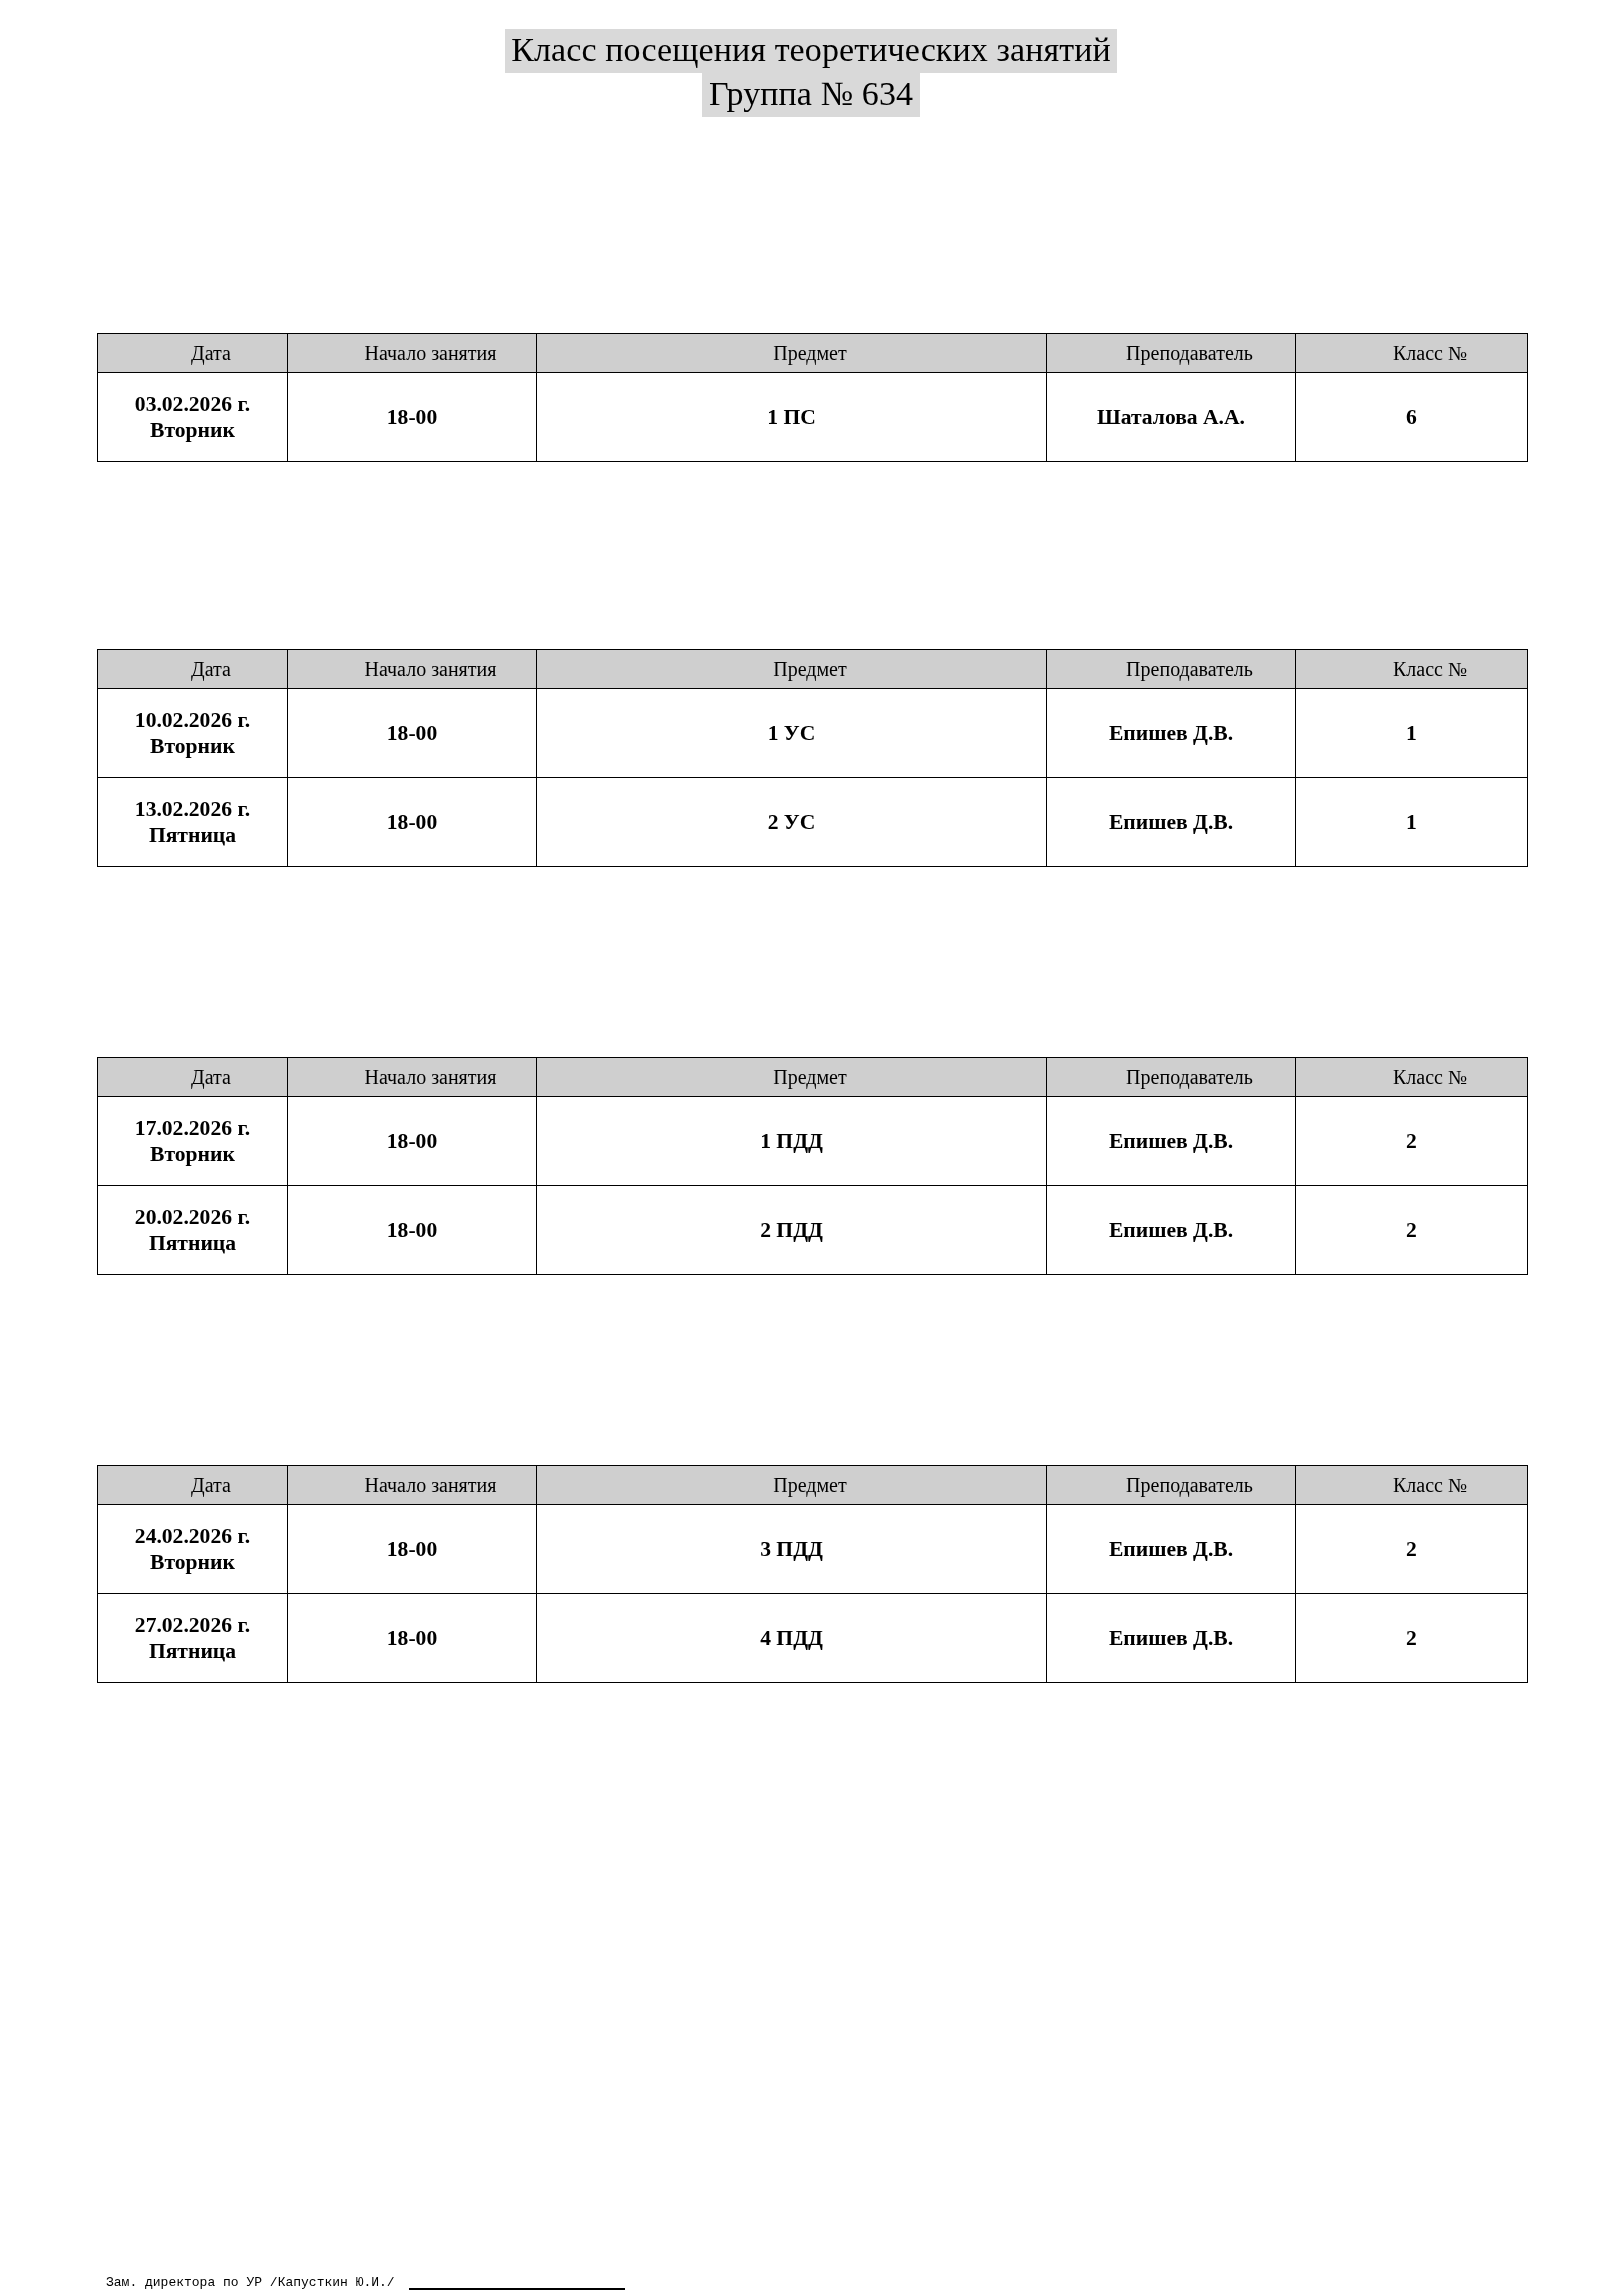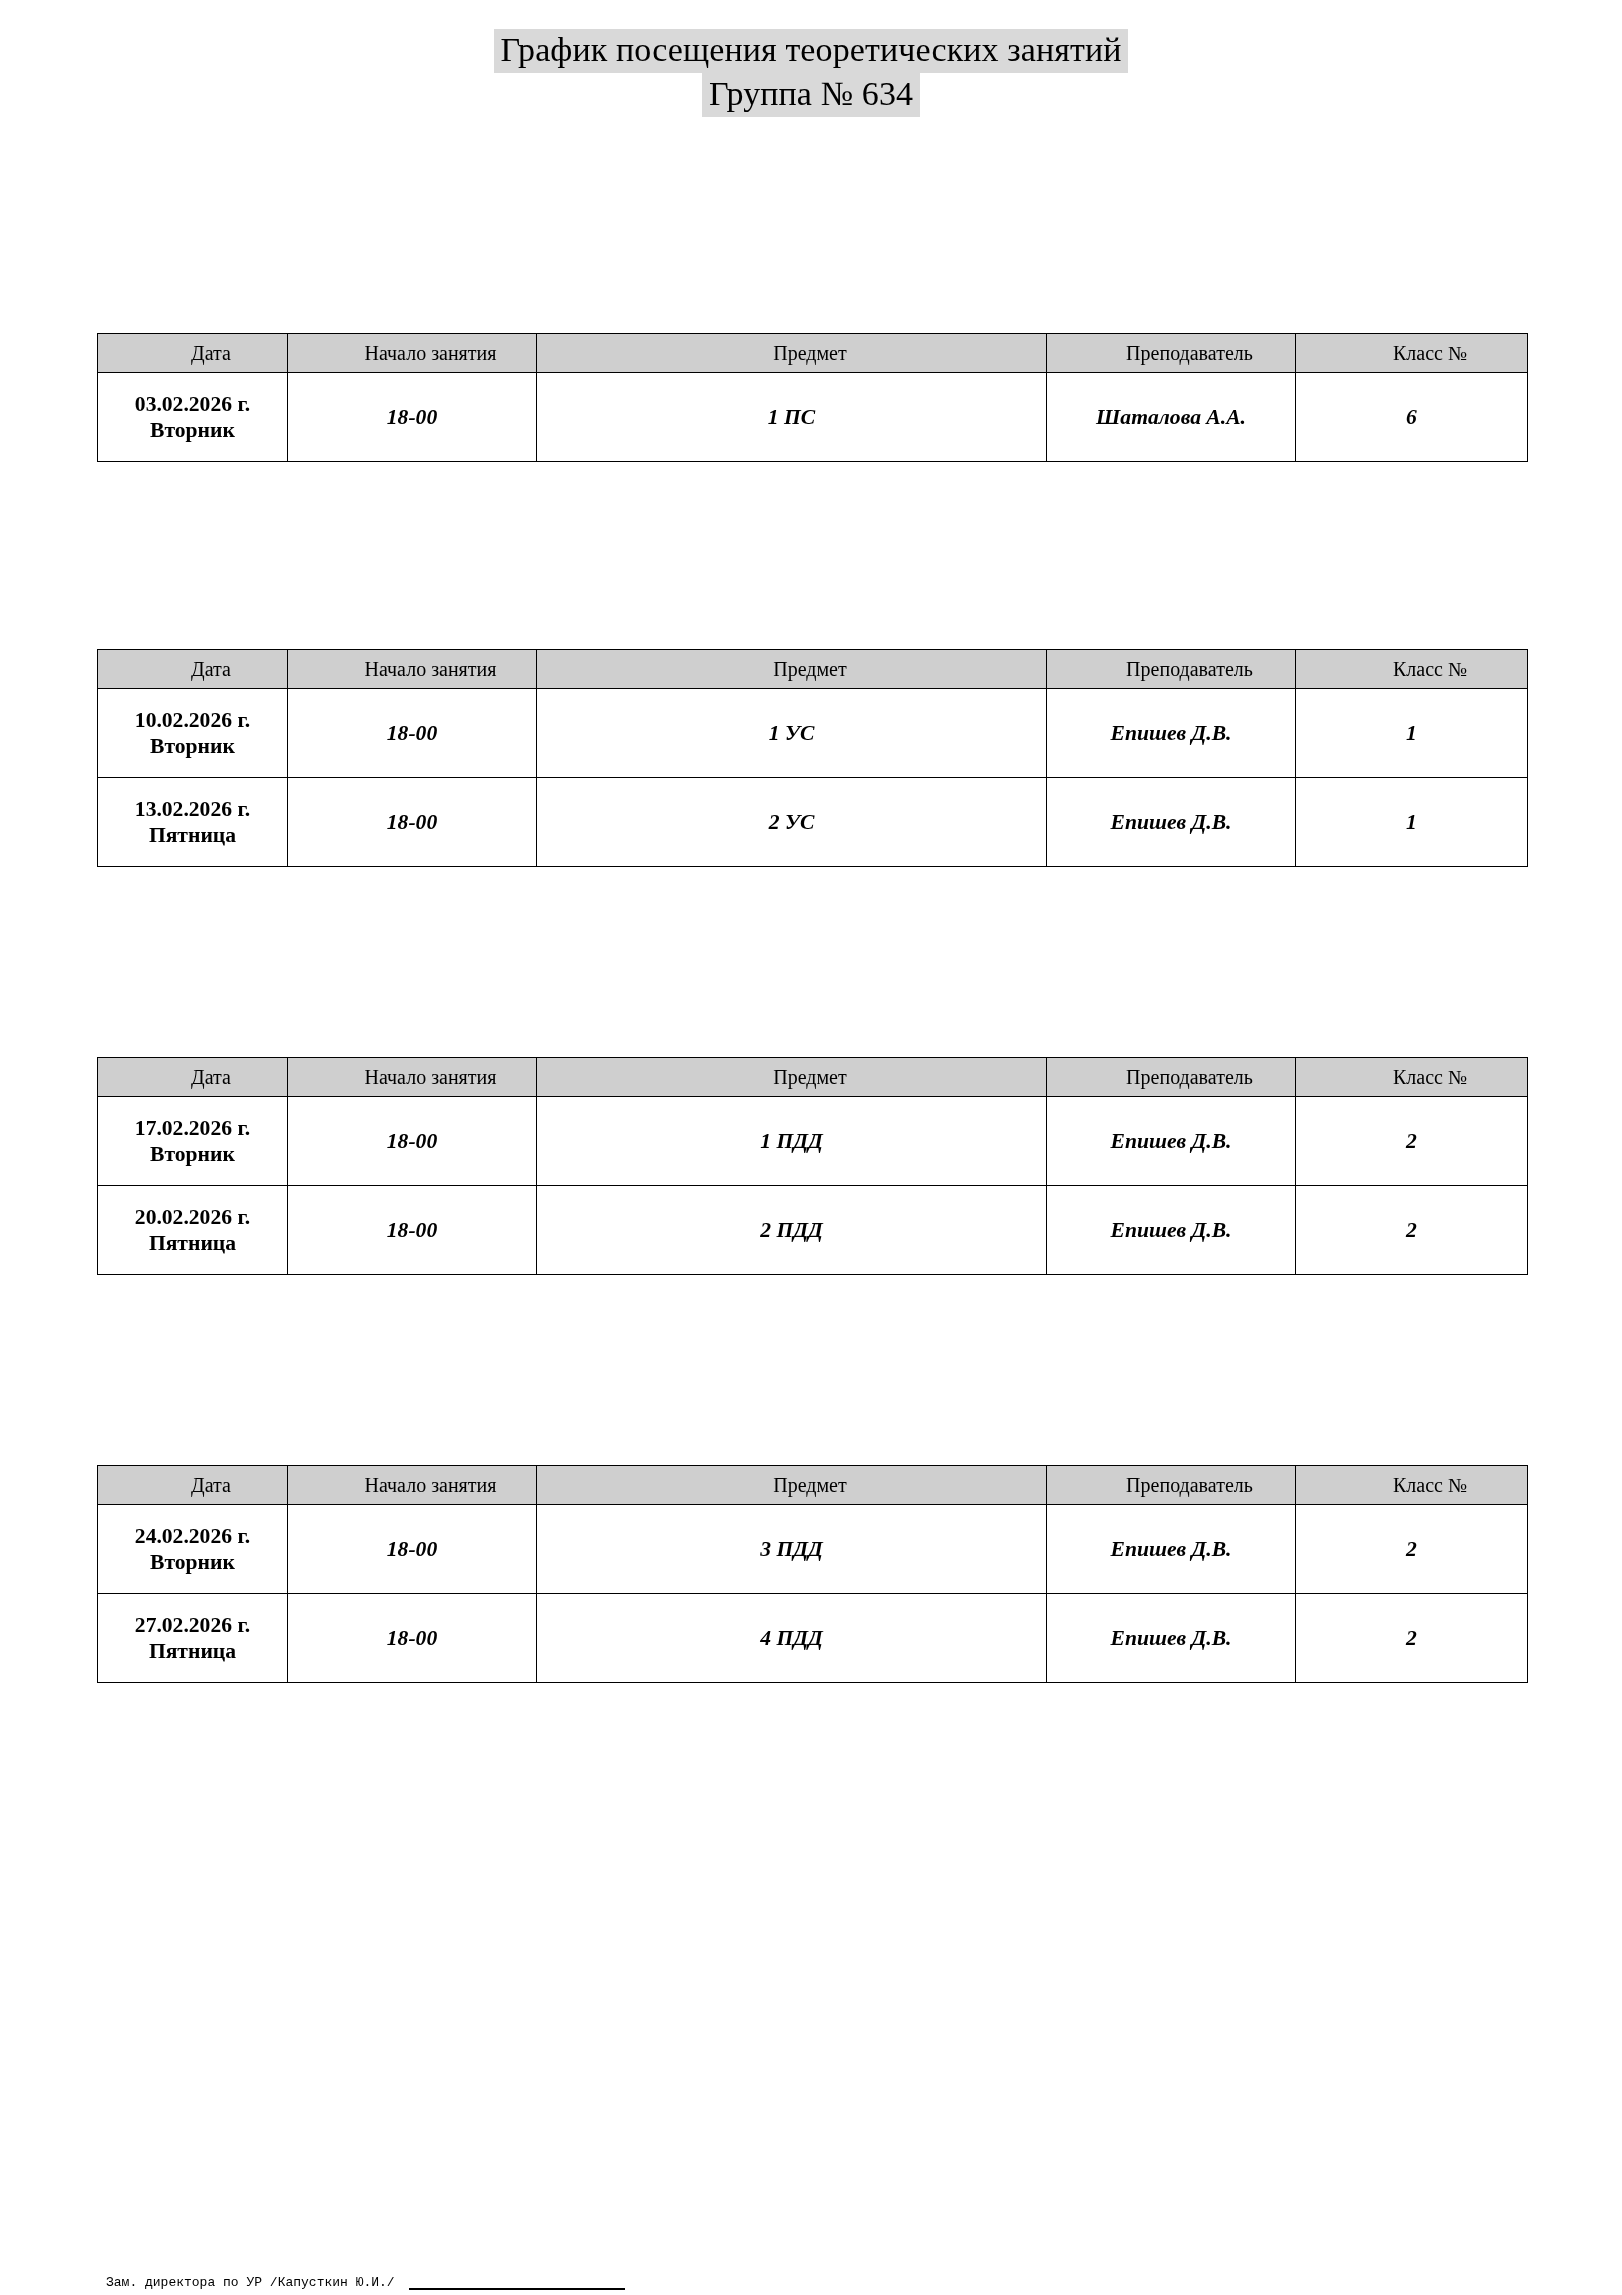--- a/index.html
+++ b/index.html
@@ -73,21 +73,20 @@
     height: 88px;
     font-size: 21.6px;
   }
   td.c-date {
     font-weight: bold;
     line-height: 1.22;
     font-size: 21.6px;
   }
   td.c-time, td.c-subject, td.c-teacher, td.c-class {
     font-weight: bold;
-    font-style: italic;
   }
   td.c-time { font-size: 23px; }
   td.c-subject { font-size: 24px; }
   td.c-teacher { font-size: 24px; }
   td.c-class { font-size: 24px; }
 
   col.w-date { width: 190px; }
   col.w-time { width: 249px; }
   col.w-subject { width: 510px; }
   col.w-teacher { width: 249px; }
@@ -110,21 +109,21 @@
     vertical-align: bottom;
     height: 17px;
   }
 </style>
 </head>
 <body>
 
 <div class="page">
 
   <div class="title-block">
-    <div class="title-line">График посещения теоретических занятий</div>
+    <div class="title-line">Класс посещения теоретических занятий</div>
     <br>
     <div class="title-line second">Группа № 634</div>
   </div>
 
   <div class="tables-wrap">
 
     <table class="sched">
       <colgroup>
         <col class="w-date">
           <col class="w-time">

